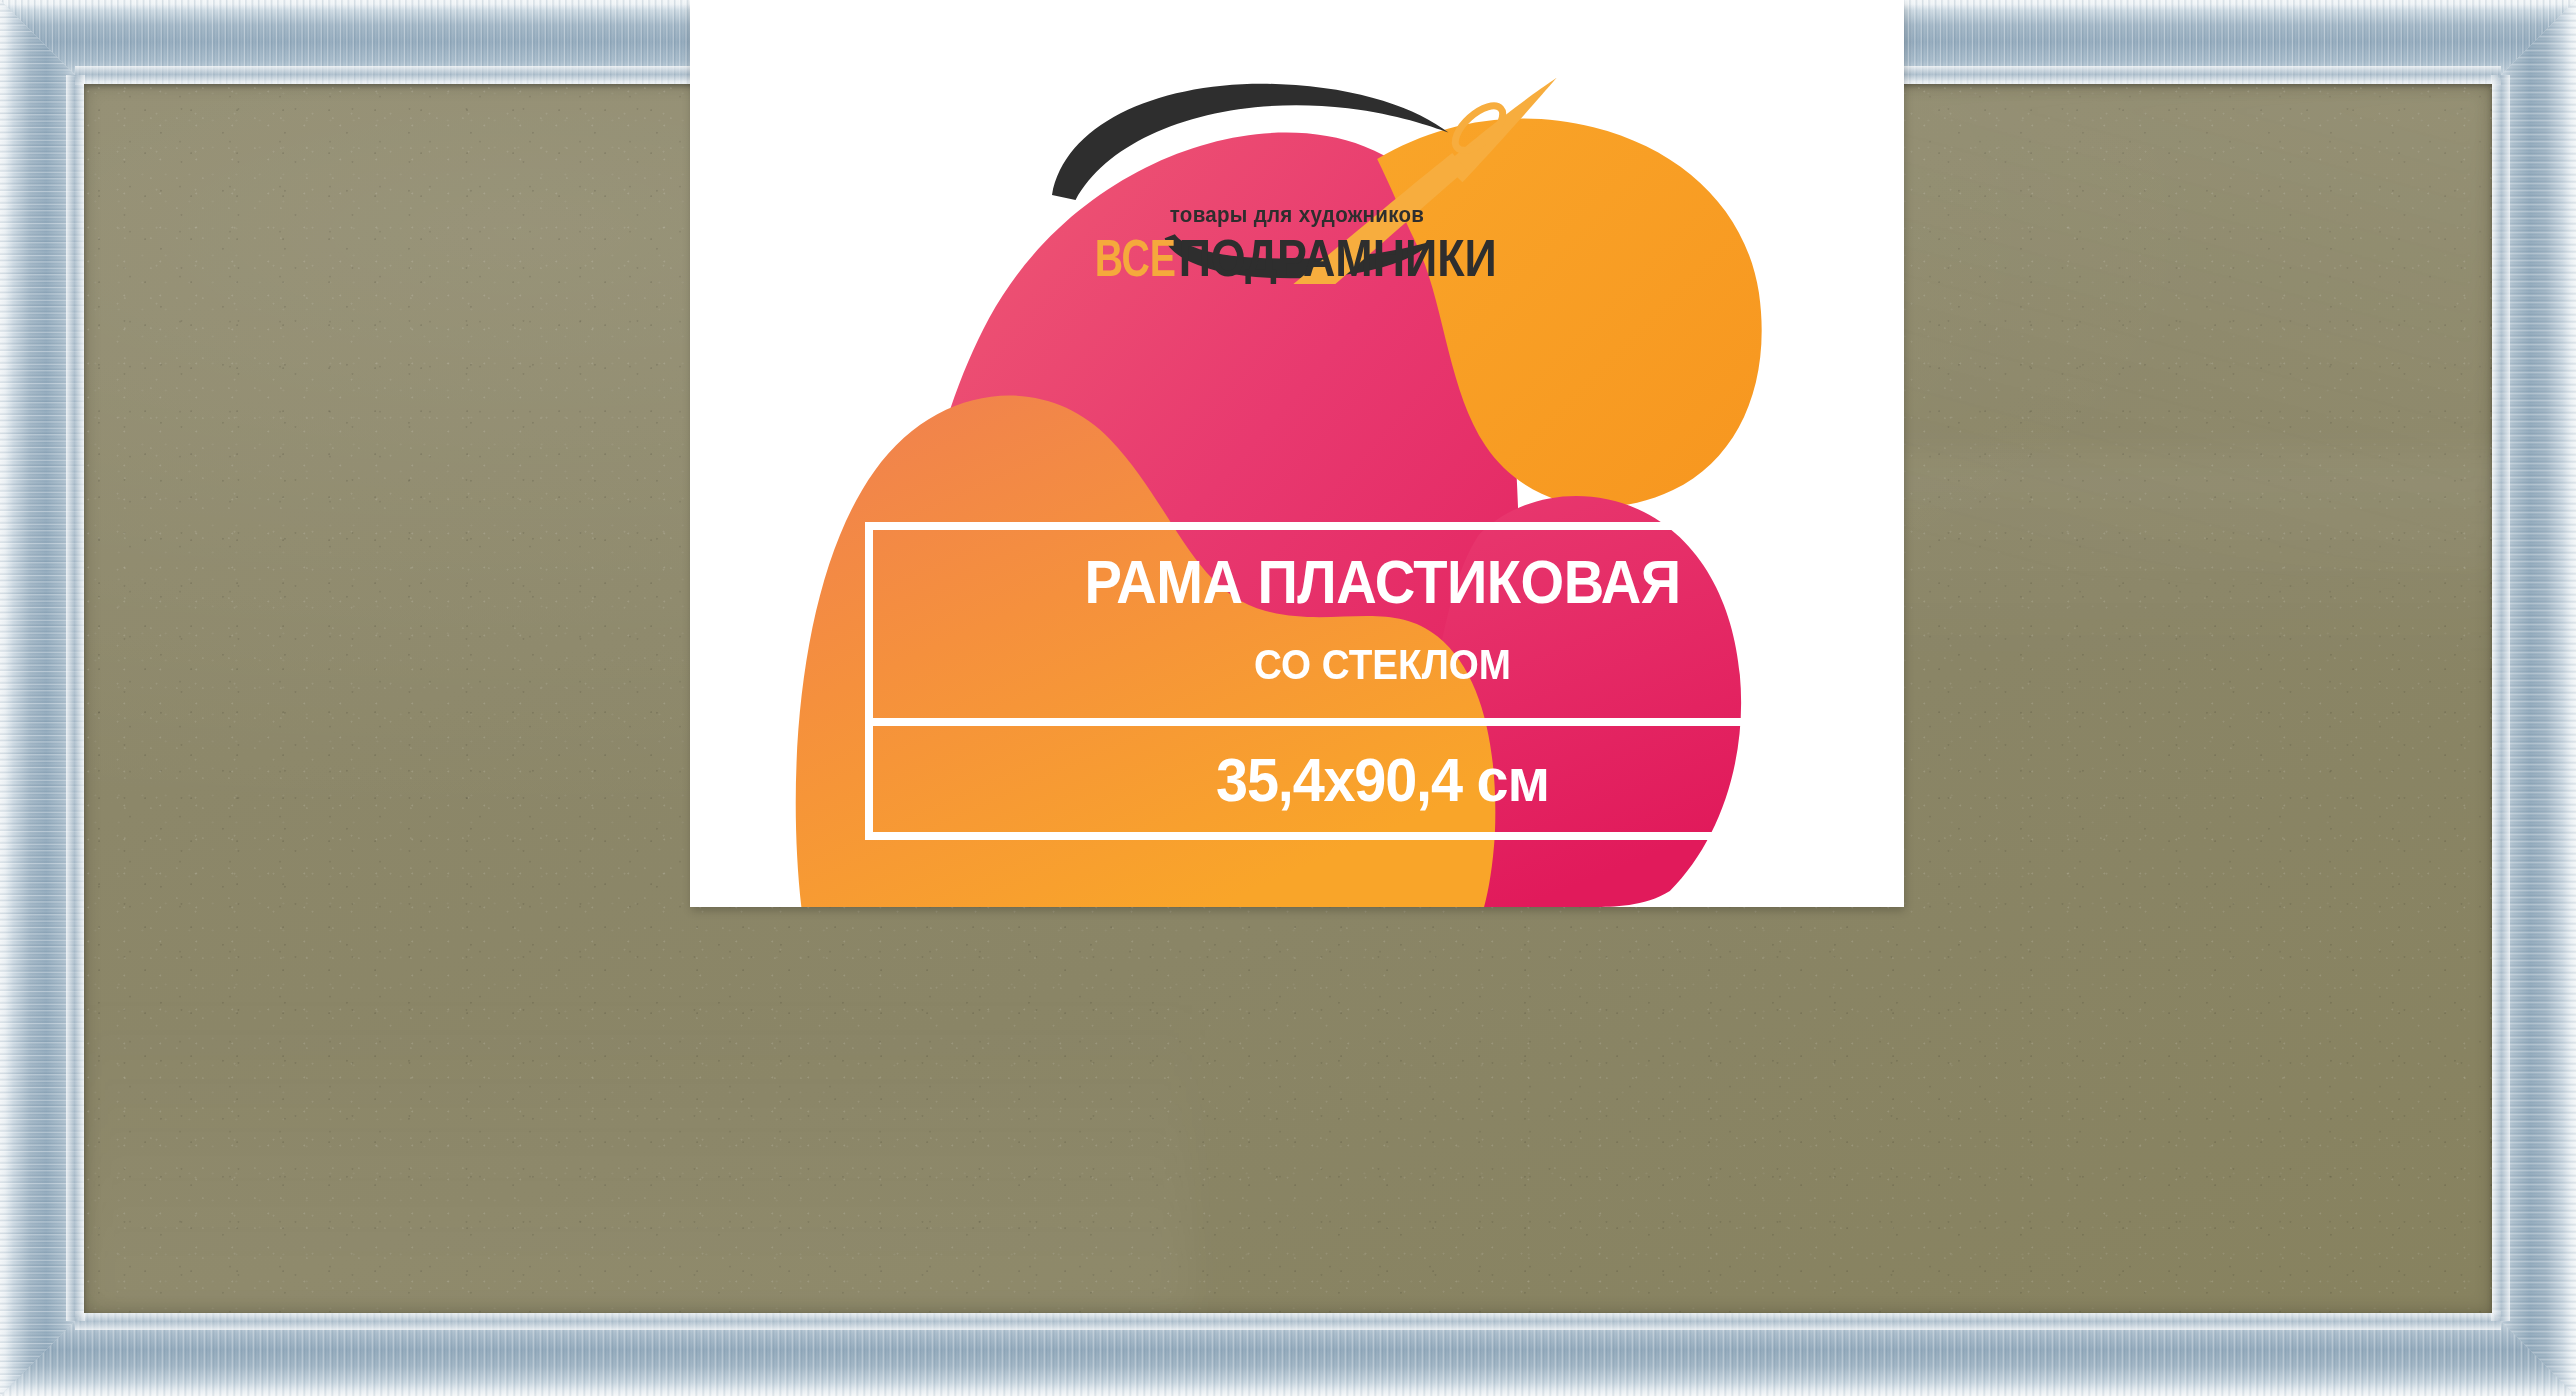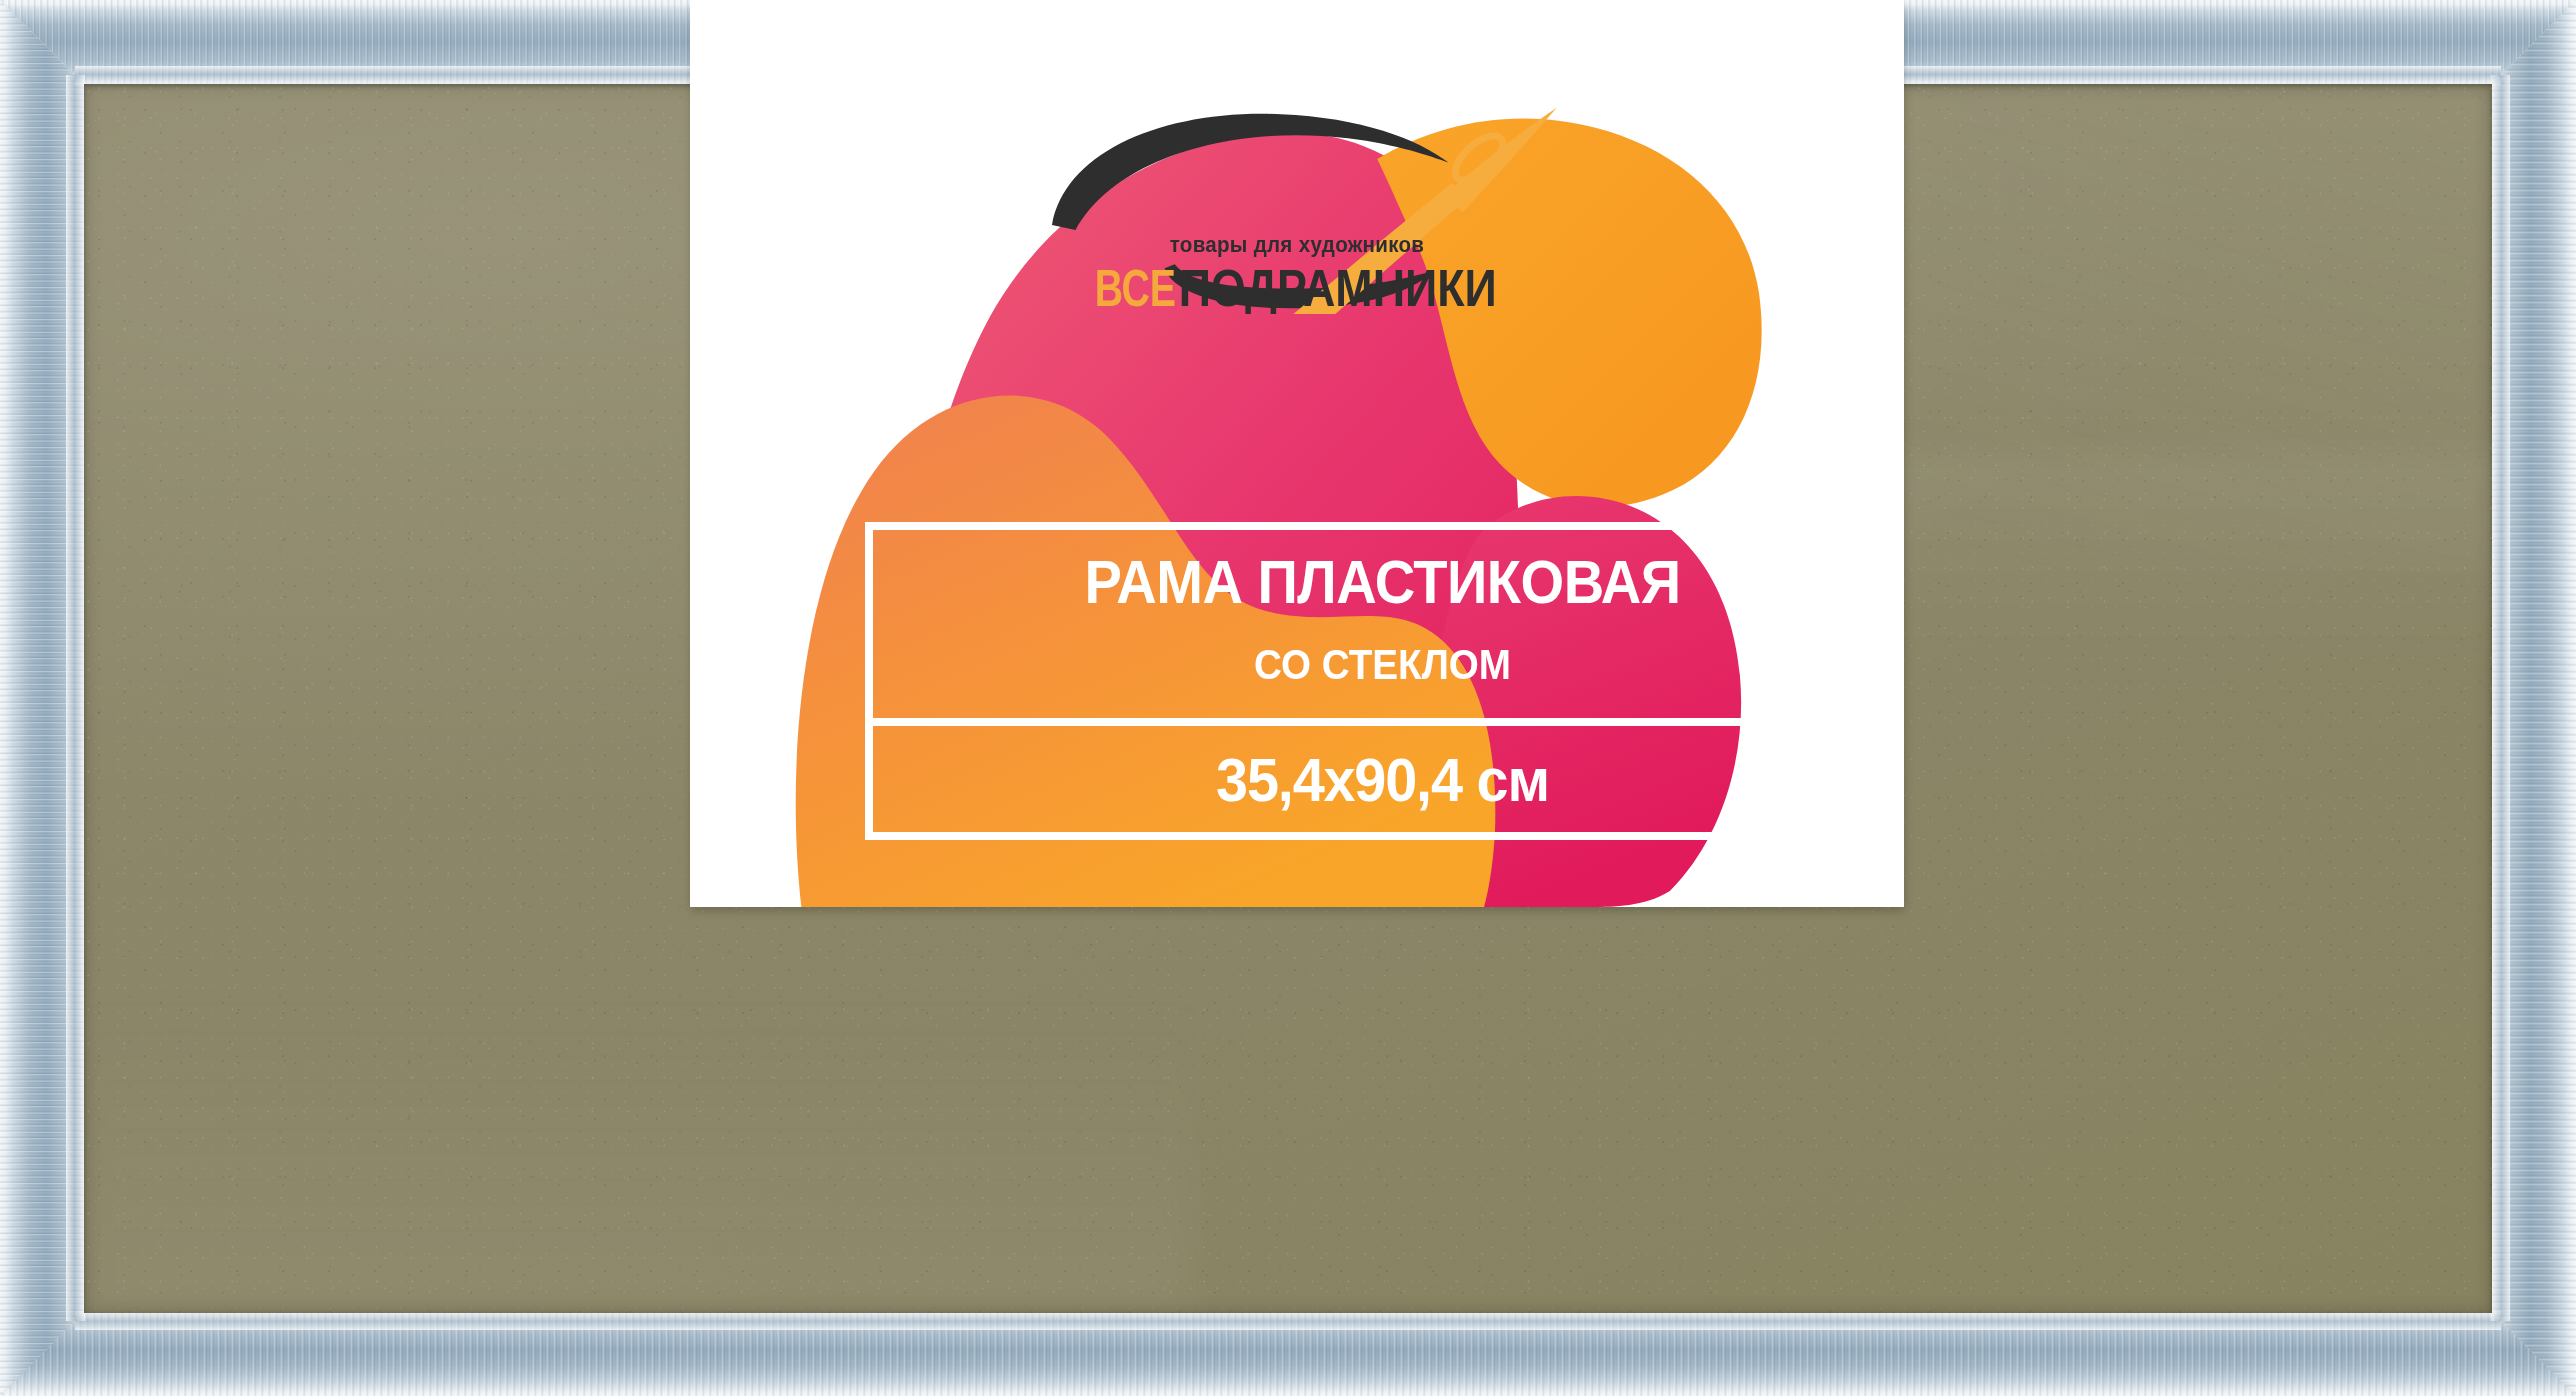--- a/index.html
+++ b/index.html
@@ -127,21 +127,21 @@
     position:absolute;
     left:690px;top:0px;width:1214px;height:907px;
     background:#ffffff;
     overflow:hidden;
     box-shadow: 1.3px 3.8px 9px rgba(0,0,0,.22);
     z-index:6;
   }
 
   
   .logo{
-    position:absolute;left:50%;top:104px;transform:translateX(-50%);
+    position:absolute;left:50%;top:74px;transform:translateX(-50%);
     width:560px;height:210px;
   }
   .logo svg{width:100%;height:100%;display:block;}
 
   
   .blobs{position:absolute;left:0;top:0;width:1214px;height:907px;}
   .blobs svg{width:100%;height:100%;display:block;}
 
   
   .spec-box{

